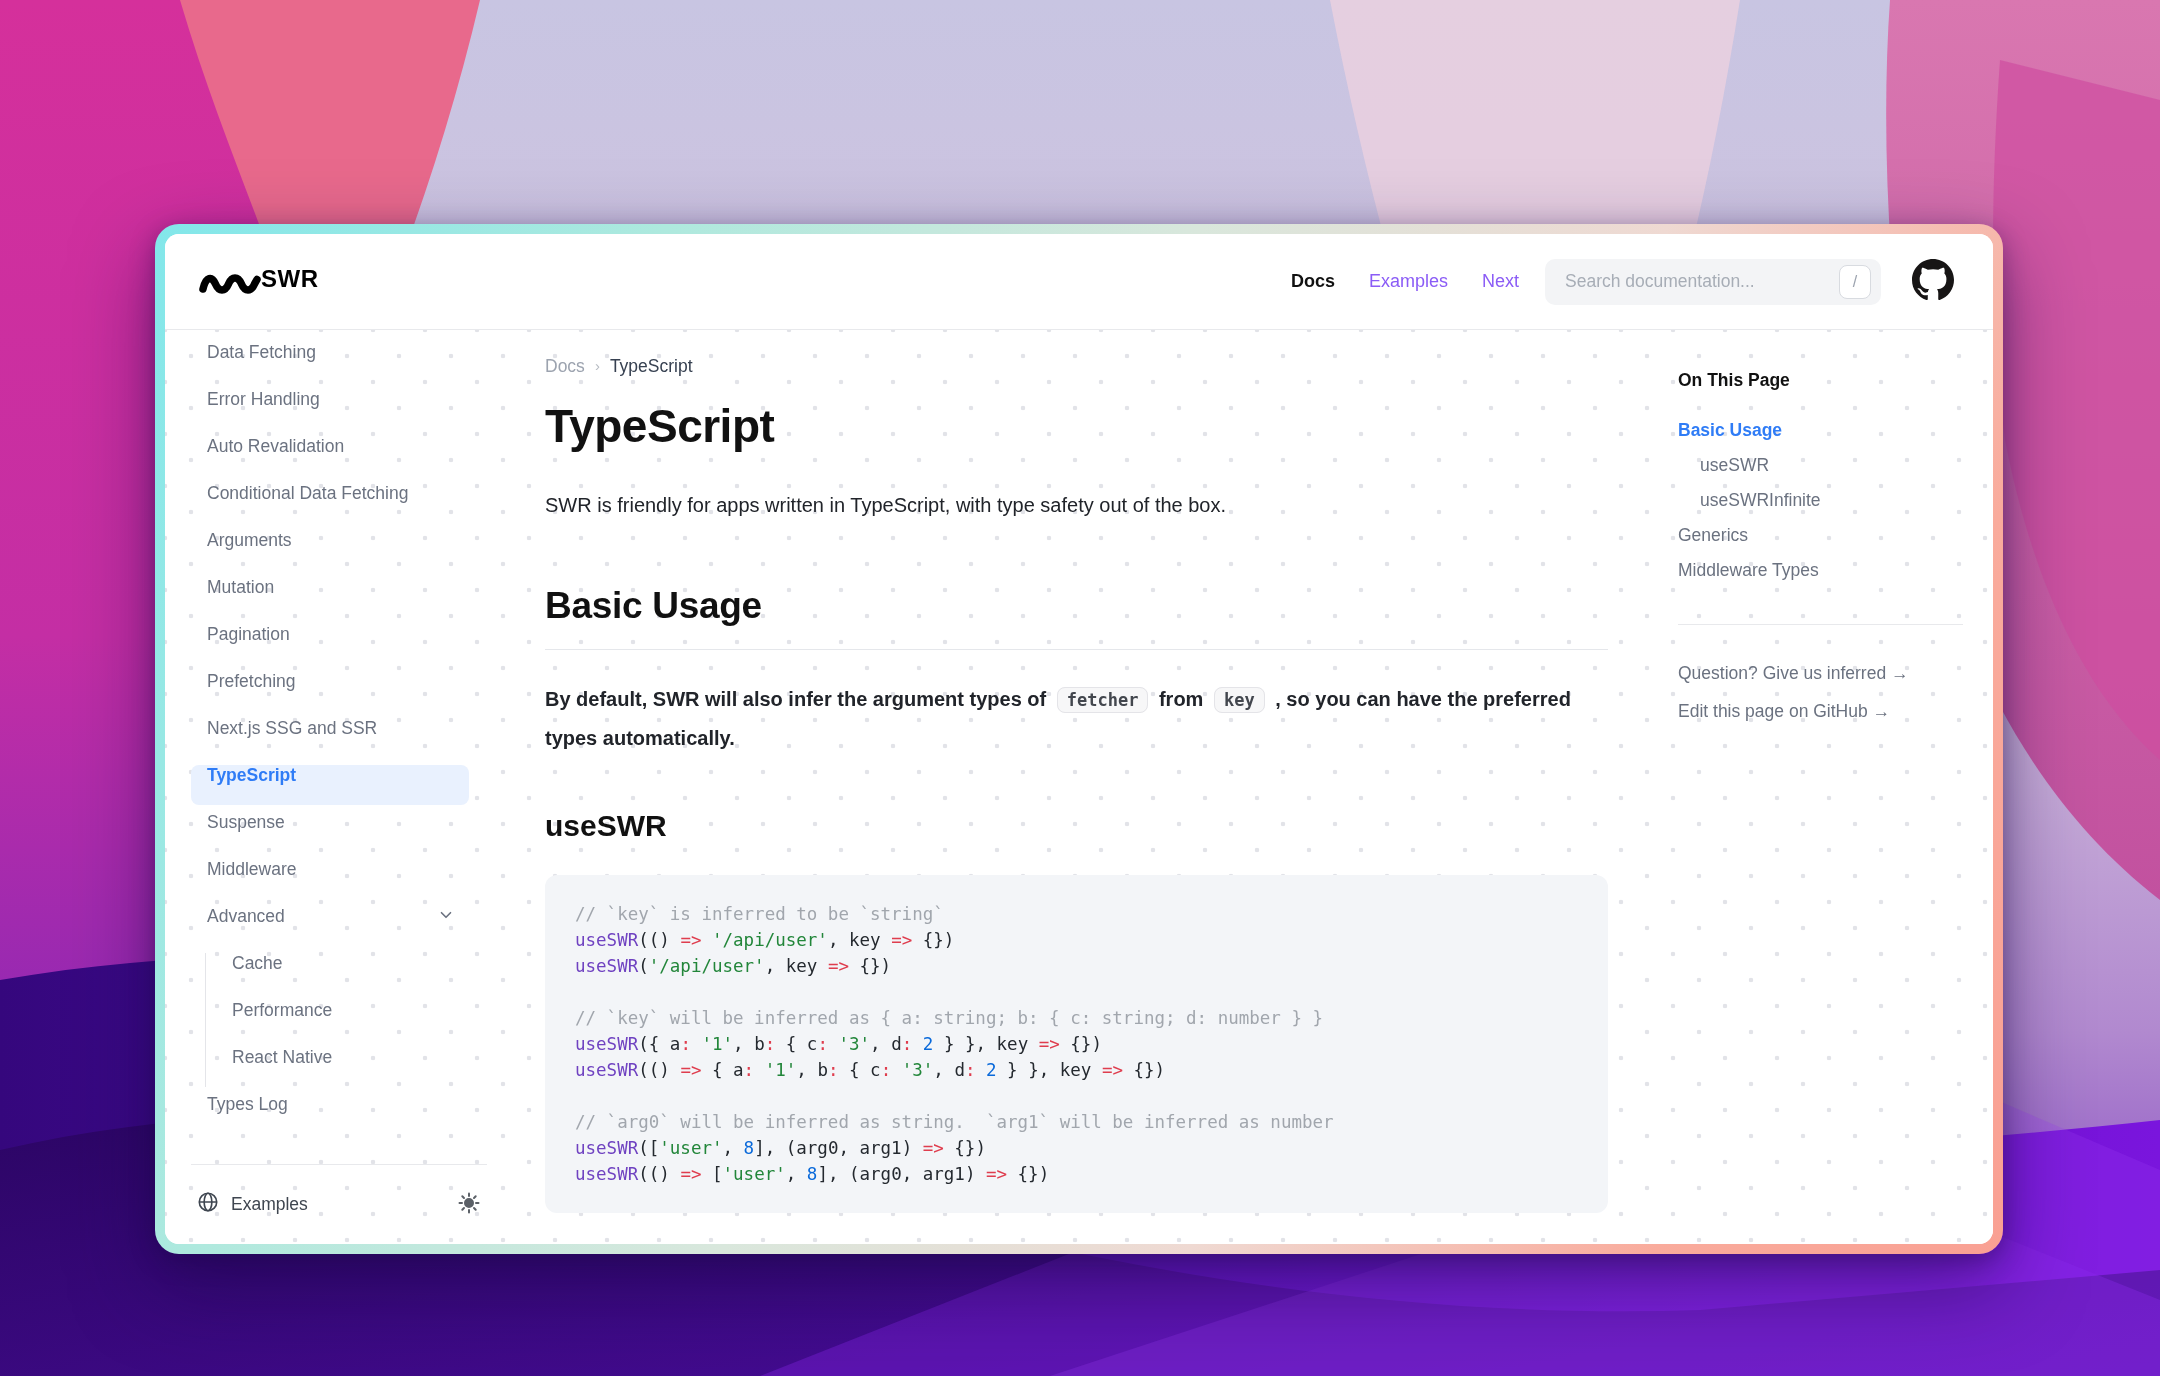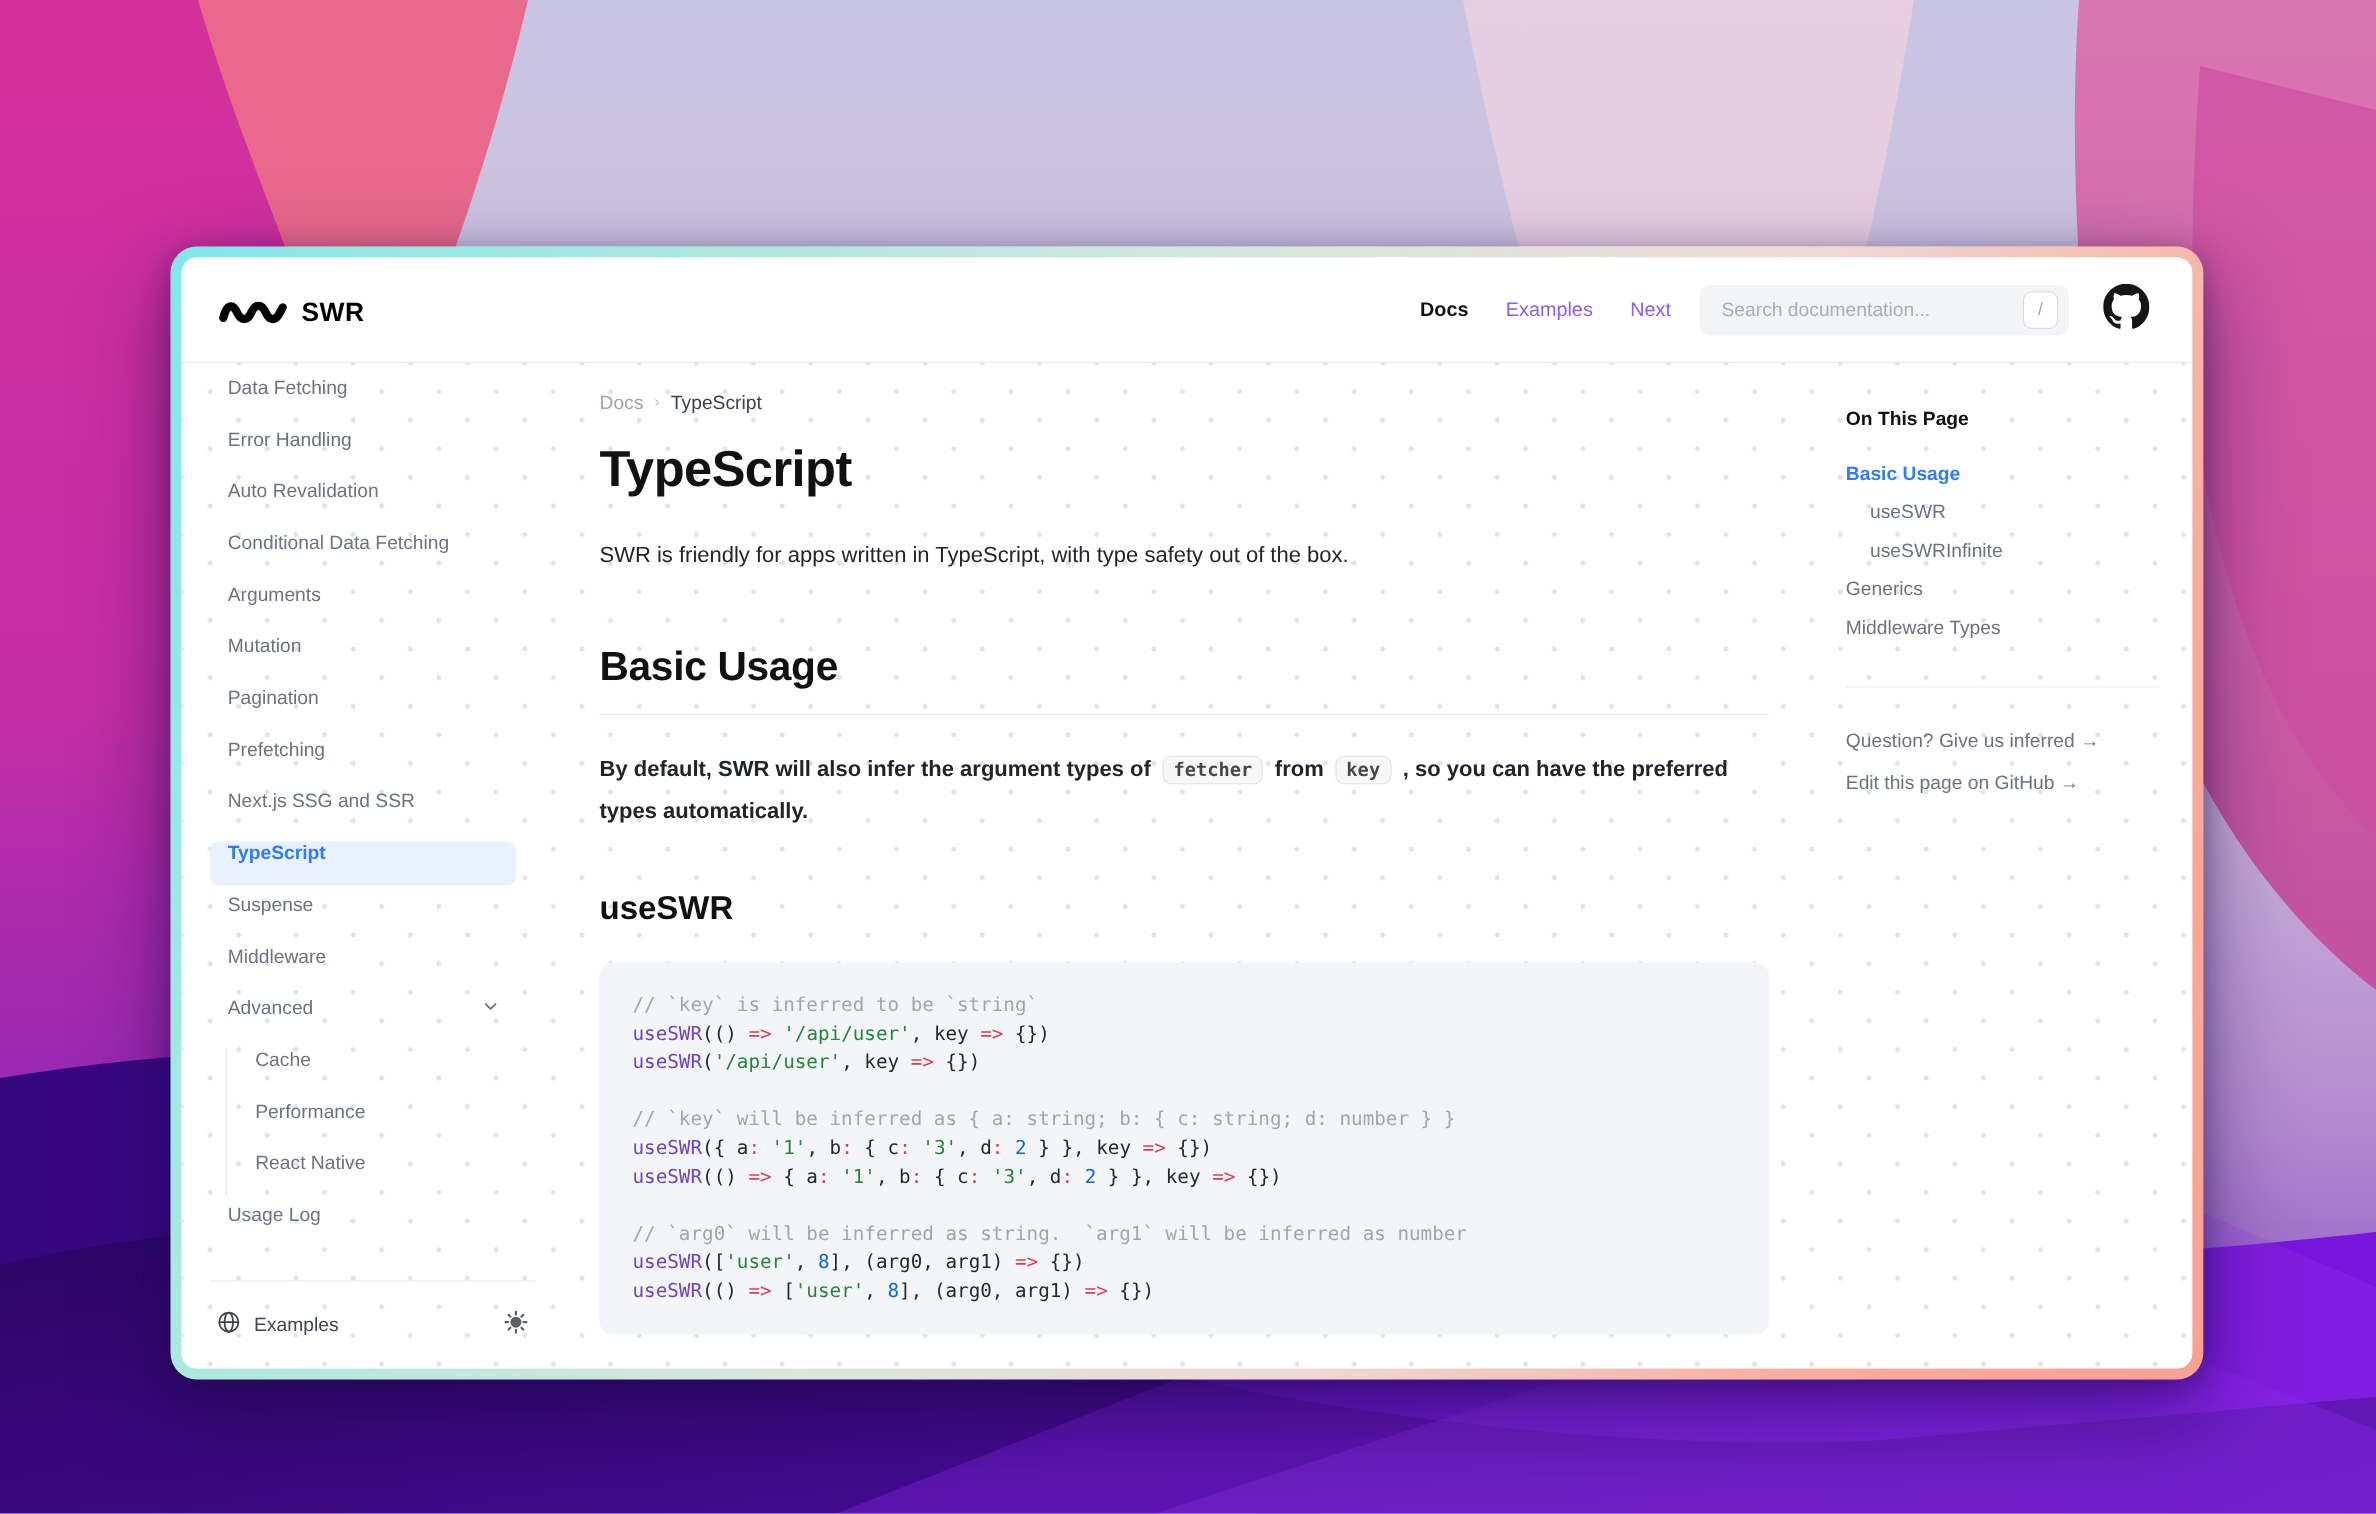--- a/index.html
+++ b/index.html
@@ -19,21 +19,21 @@
   .window-inner {
     width:100%; height:100%; background:#fff; border-radius:14px;
     overflow:hidden; display:flex; flex-direction:column;
   }
 
   
   .hdr {
     height:96px; flex:0 0 96px; display:flex; align-items:center;
     padding:0 38px 0 34px; border-bottom:1px solid #e8e9ec; background:#fff;
   }
-  .logo { display:flex; align-items:flex-end; gap:13px; }
+  .logo { display:flex; align-items:flex-start; }
   .logo svg { display:block; }
   .logo-text { font-size:24px; font-weight:700; color:#000; letter-spacing:.5px; }
   .hdr-nav { margin-left:auto; display:flex; align-items:center; gap:34px; }
   .nav-link { font-size:18px; color:#8b5cf6; text-decoration:none; cursor:pointer; }
   .nav-link.active { color:#111; font-weight:600; }
   .search-box {
     margin-left:26px; width:336px; height:46px; background:#f3f4f6; border-radius:10px;
     display:flex; align-items:center; padding:0 10px 0 20px; position:relative;
   }
   .search-box input {
@@ -244,21 +244,21 @@
                 <span>Cache</span>
               </div>
               <div class="side-item">
                 <span>Performance</span>
               </div>
               <div class="side-item">
                 <span>React Native</span>
               </div>
             </div>
             <div class="side-item">
-              <span>Usage Log</span>
+              <span>Types Log</span>
             </div>
           </div>
         <div class="side-footer">
           <div class="lang">
             <span>
               <svg width="22" height="22" viewBox="0 0 24 24" fill="none" stroke="#3f4650" stroke-width="1.8">
                 <circle cx="12" cy="12" r="9.5"></circle>
                 <ellipse cx="12" cy="12" rx="4.2" ry="9.5"></ellipse>
                 <line x1="2.5" y1="12" x2="21.5" y2="12"></line>
               </svg>

